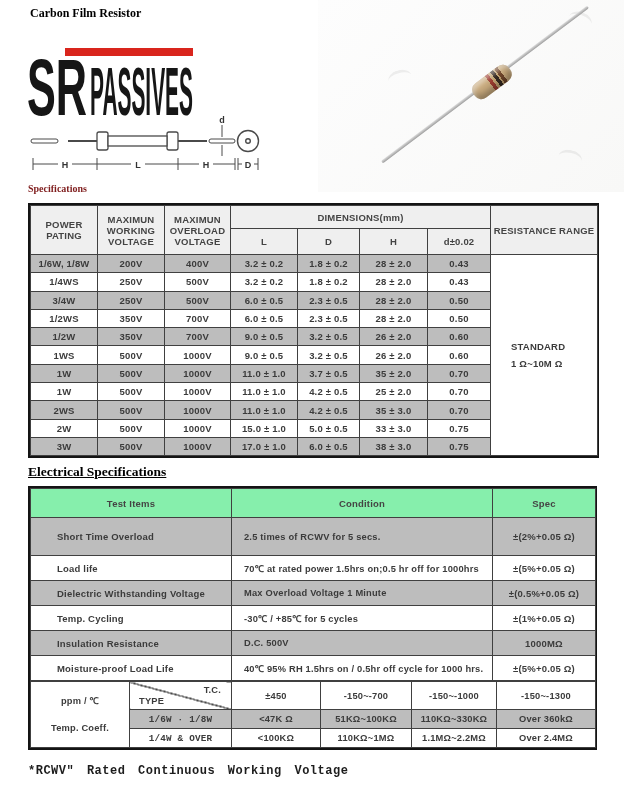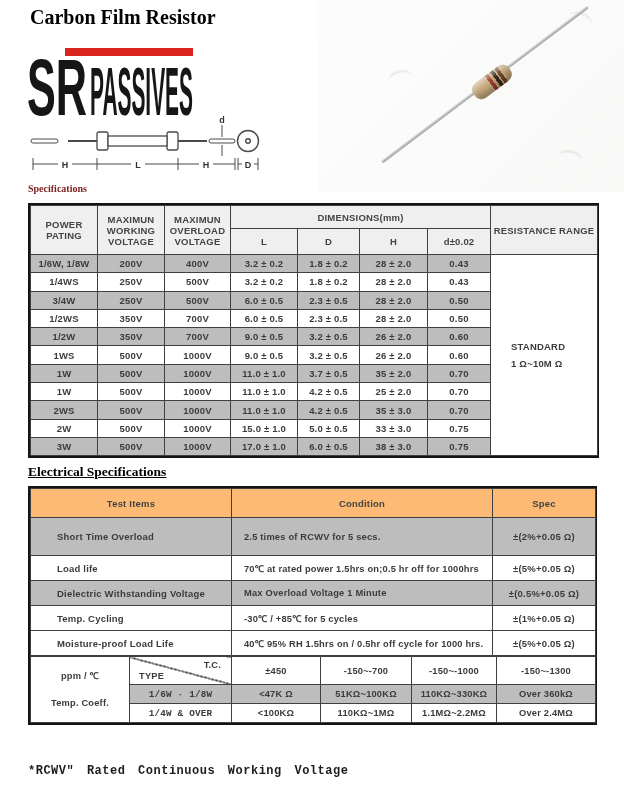--- a/index.html
+++ b/index.html
@@ -3,21 +3,21 @@
 <meta charset="utf-8">
 <style>
   html,body{margin:0;padding:0;}
   body{
     width:624px;height:800px;position:relative;background:#ffffff;
     font-family:"Liberation Sans",sans-serif;color:#222;overflow:hidden;
   }
   .abs{position:absolute;}
 
   
-  #title{left:30px;top:6px;font-family:"Liberation Serif",serif;font-weight:bold;font-size:20px;color:#000;}
+  #title{left:30px;top:6px;font-family:"Liberation Serif",serif;font-weight:bold;font-size:12px;color:#000;}
 
   
   #photo{left:318px;top:0;width:306px;height:192px;background:linear-gradient(135deg,#fdfdfd 0%,#f8f8f7 100%);}
   .lead{
     position:absolute;left:38px;top:83px;width:258px;height:3px;border-radius:2px;
     background:linear-gradient(to bottom,#dedede,#9c9c9c);transform:rotate(-37deg);
   }
   .res-body{
     position:absolute;left:152px;top:73px;width:44px;height:18px;border-radius:8px;
     transform:rotate(-37deg);
@@ -48,21 +48,21 @@
   .twrap{border:2px solid #141414;background:#fff;}
   table{border-collapse:collapse;width:100%;table-layout:fixed;}
   td{border:1px solid #404040;font-size:9.5px;font-weight:bold;color:#3b3b3b;
      text-align:center;vertical-align:middle;padding:0;overflow:hidden;letter-spacing:.2px;}
   #spec-wrap{left:28px;top:203px;width:567px;}
   #spec-table .hd{background:#efefef;color:#444;}
   tr.shaded td{background:#bdbdbd;}
   td.range-cell{background:#fff !important;text-align:left;padding-left:20px;line-height:1.8;}
 
   #elec-wrap{left:28px;top:486px;width:565px;}
-  #elec-table .hd{background:#fdba74;height:28px;color:#444;margin-top:47px;}
+  #elec-table .hd{background:#86efac;height:28px;color:#444;margin-top:47px;}
   #elec-table td.ti{text-align:left;padding-left:26px;}
   #elec-table td.cond{text-align:left;padding-left:12px;white-space:nowrap;font-size:9.3px;}
 
   #tc-table td{font-size:9.3px;}
   .mono{font-family:"Liberation Mono",monospace;font-size:9px;}
   td.diag{
     position:relative;
     background:linear-gradient(to top right,
       transparent calc(50% - .7px), #4a4a4a calc(50% - .7px),
       #4a4a4a calc(50% + .7px), transparent calc(50% + .7px));
@@ -296,20 +296,25 @@
   </tr>
   <tr class="shaded" style="height:25px">
     <td class="ti">Dielectric Withstanding Voltage</td>
     <td class="cond">Max Overload Voltage 1 Minute</td>
     <td>±(0.5%+0.05 Ω)</td>
   </tr>
   <tr style="height:25px">
     <td class="ti">Temp. Cycling</td>
     <td class="cond">-30℃ / +85℃ for 5 cycles</td>
     <td>±(1%+0.05 Ω)</td>
+  </tr>
+  <tr class="shaded" style="height:25px">
+    <td class="ti">Insulation Resistance</td>
+    <td class="cond">D.C. 500V</td>
+    <td>1000MΩ</td>
   </tr>
   <tr style="height:25px">
     <td class="ti">Moisture-proof Load Life</td>
     <td class="cond">40℃ 95% RH 1.5hrs on / 0.5hr off cycle for 1000 hrs.</td>
     <td>±(5%+0.05 Ω)</td>
   </tr>
 </tbody>
     </table>
 <table id="tc-table" style="border-top:1px solid #404040;">
   <colgroup>

